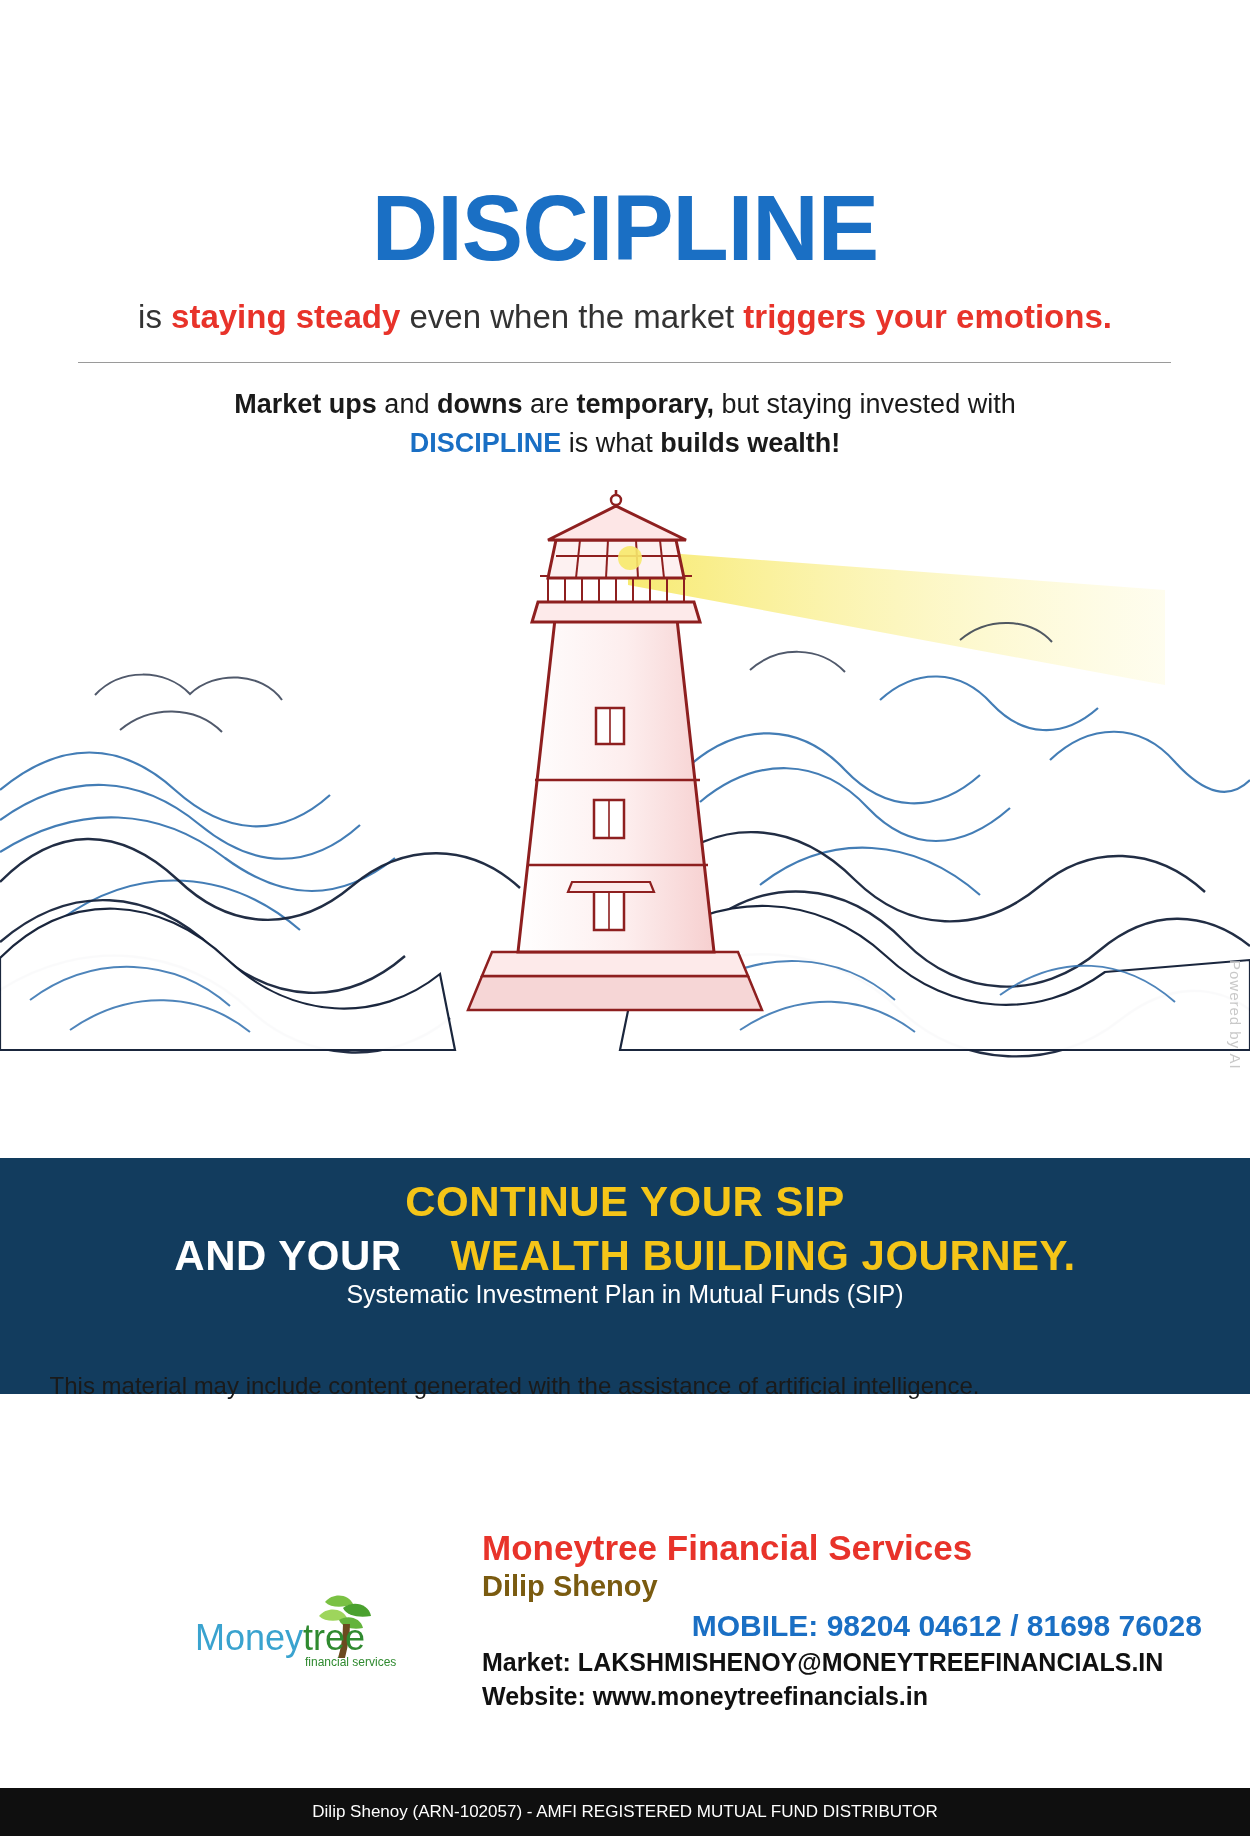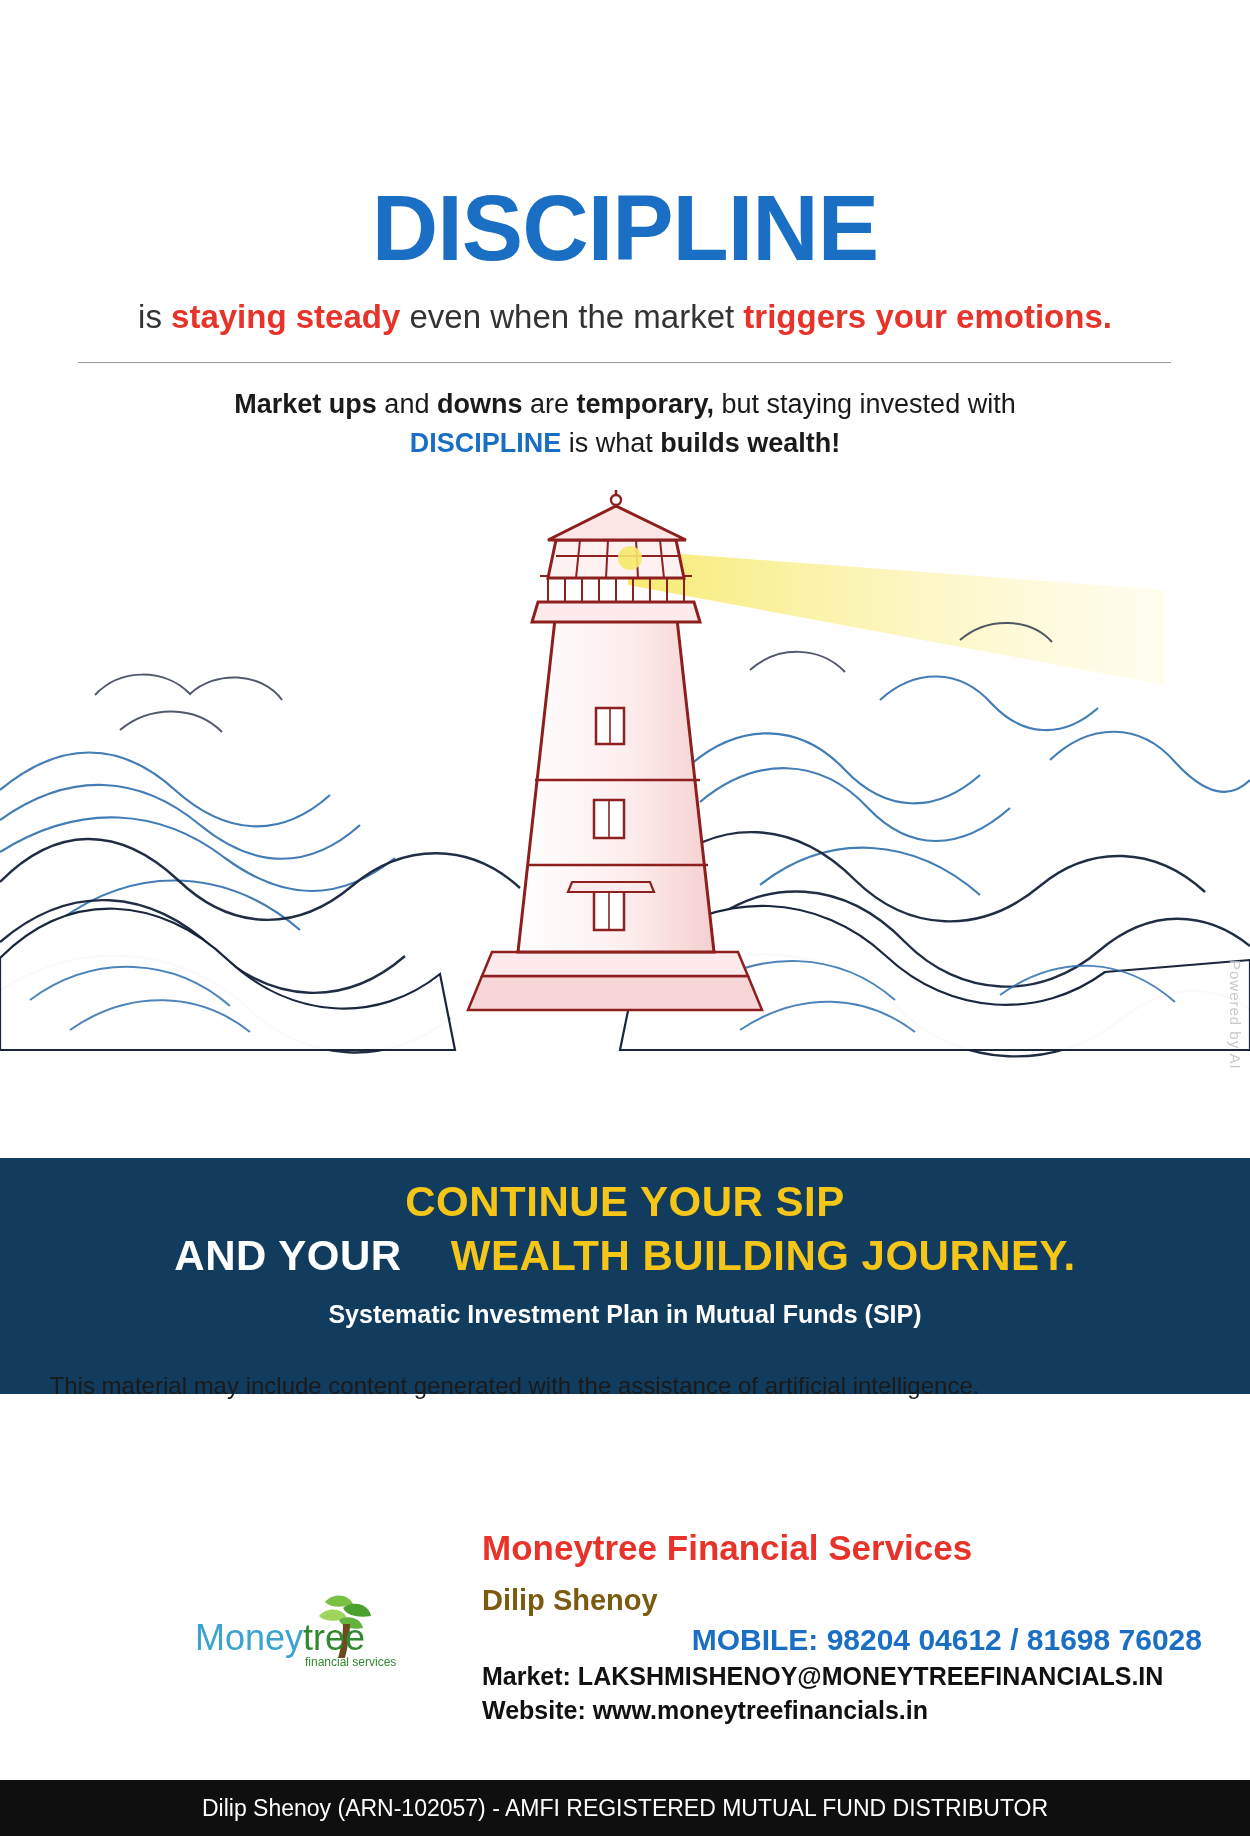--- a/index.html
+++ b/index.html
@@ -113,23 +113,23 @@
   }
   .cta-line2 {
     margin-top: 6px;
     font-size: 42px;
     font-weight: bold;
     color: #ffffff;
     letter-spacing: 0.5px;
   }
   .cta-line2 .gold { color: #f5c518; margin-left: 37px; }
   .cta-sub {
-    margin-top: 20px;
+    margin-top: 0;
     font-size: 25px;
-    font-weight: bold;
+    font-weight: normal;
     color: #ffffff;
   }
 
   
   .disclaimer1 {
     position: absolute;
     left: 0;
     top: 1372px;
     width: 1029px;
     text-align: center;
@@ -163,21 +163,21 @@
   .firm {
     font-size: 35px;
     font-weight: bold;
     color: #e8332a;
     line-height: 1.15;
   }
   .person {
     font-size: 29px;
     font-weight: bold;
     color: #7a5b10;
-    margin-top: 15px;
+    margin-top: 1px;
     line-height: 1.2;
   }
   .mobile {
     font-size: 30px;
     font-weight: bold;
     color: #1a6fc4;
     margin-top: 4px;
     line-height: 1.2;
     text-align: right;
   }
@@ -188,27 +188,27 @@
     margin-top: 3px;
     line-height: 1.25;
   }
 
   
   .footer {
     position: absolute;
     left: 0;
     bottom: 0;
     width: 1250px;
-    height: 56px;
+    height: 48px;
     background: #0f0f0f;
     color: #ffffff;
     display: flex;
     align-items: center;
     justify-content: center;
-    font-size: 23px;
+    font-size: 17px;
   }
 </style>
 </head>
 <body>
 
 <div class="poster">
 
   <div class="headline-wrap">
     <div class="headline">DISCIPLINE</div>
     <div class="subhead">

